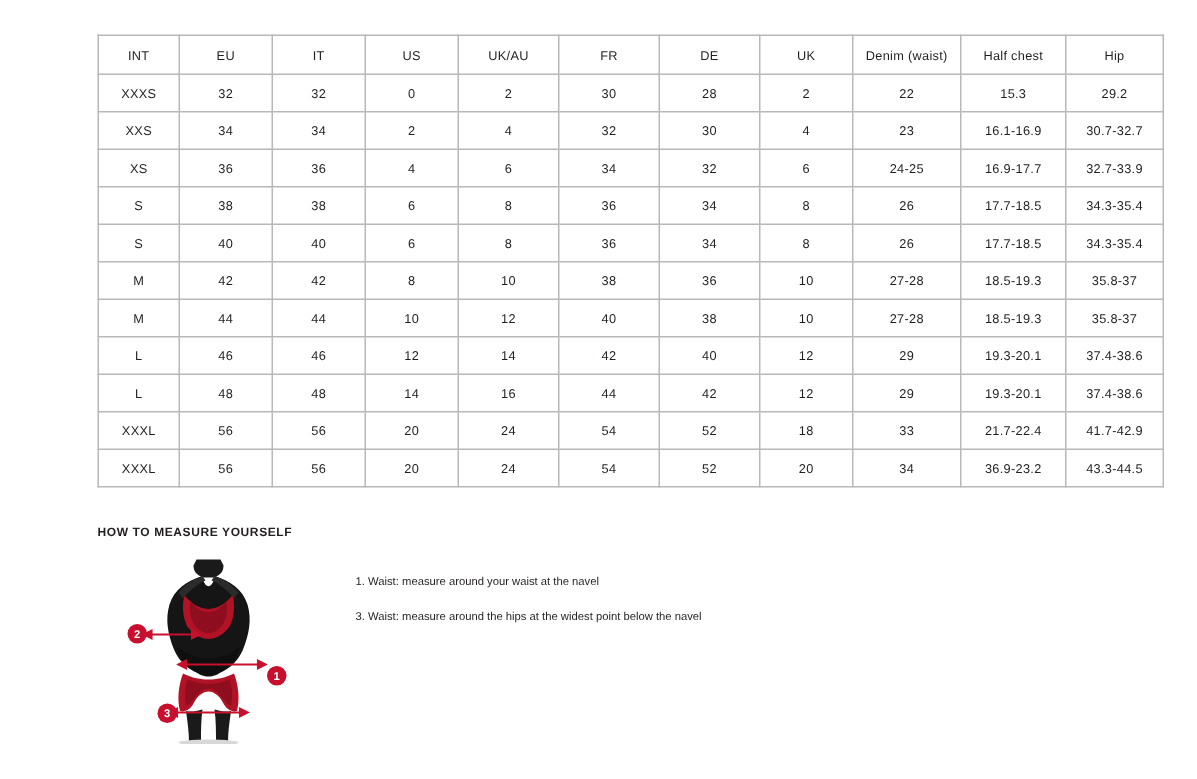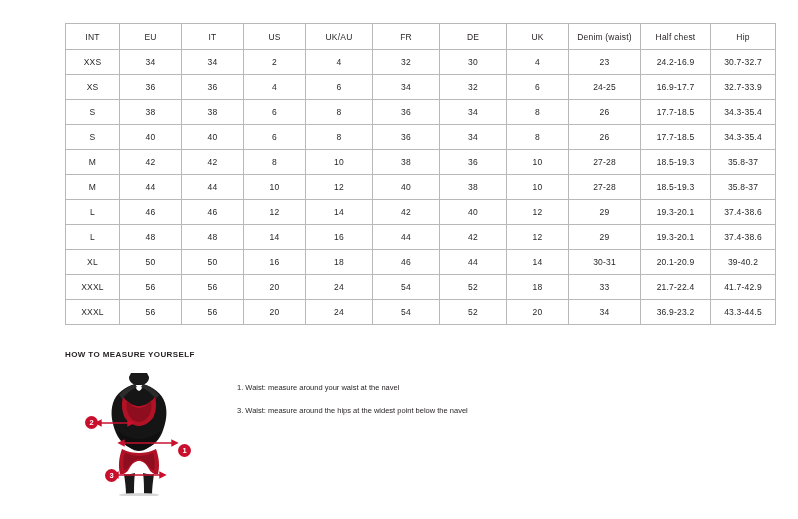--- a/index.html
+++ b/index.html
@@ -149,30 +149,43 @@
           <th>FR</th>
           <th>DE</th>
           <th>UK</th>
           <th>Denim (waist)</th>
           <th>Half chest</th>
           <th>Hip</th>
         </tr>
       </thead>
       <tbody>
         <tr>
+          <td>XXXS</td>
+          <td>32</td>
+          <td>32</td>
+          <td>0</td>
+          <td>2</td>
+          <td>30</td>
+          <td>28</td>
+          <td>2</td>
+          <td>22</td>
+          <td>15.3</td>
+          <td>29.2</td>
+        </tr>
+        <tr>
           <td>XXS</td>
           <td>34</td>
           <td>34</td>
           <td>2</td>
           <td>4</td>
           <td>32</td>
           <td>30</td>
           <td>4</td>
           <td>23</td>
-          <td>24.2-16.9</td>
+          <td>16.1-16.9</td>
           <td>30.7-32.7</td>
         </tr>
         <tr>
           <td>XS</td>
           <td>36</td>
           <td>36</td>
           <td>4</td>
           <td>6</td>
           <td>34</td>
           <td>32</td>
@@ -253,33 +266,20 @@
           <td>14</td>
           <td>16</td>
           <td>44</td>
           <td>42</td>
           <td>12</td>
           <td>29</td>
           <td>19.3-20.1</td>
           <td>37.4-38.6</td>
         </tr>
         <tr>
-          <td>XL</td>
-          <td>50</td>
-          <td>50</td>
-          <td>16</td>
-          <td>18</td>
-          <td>46</td>
-          <td>44</td>
-          <td>14</td>
-          <td>30-31</td>
-          <td>20.1-20.9</td>
-          <td>39-40.2</td>
-        </tr>
-        <tr>
           <td>XXXL</td>
           <td>56</td>
           <td>56</td>
           <td>20</td>
           <td>24</td>
           <td>54</td>
           <td>52</td>
           <td>18</td>
           <td>33</td>
           <td>21.7-22.4</td>

